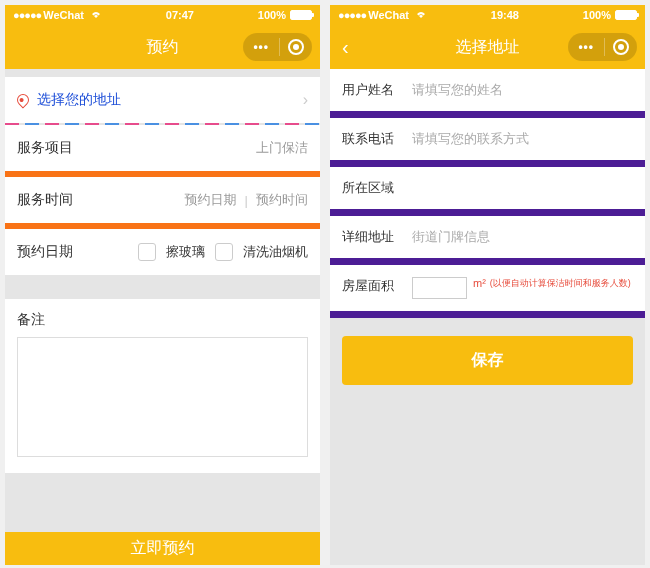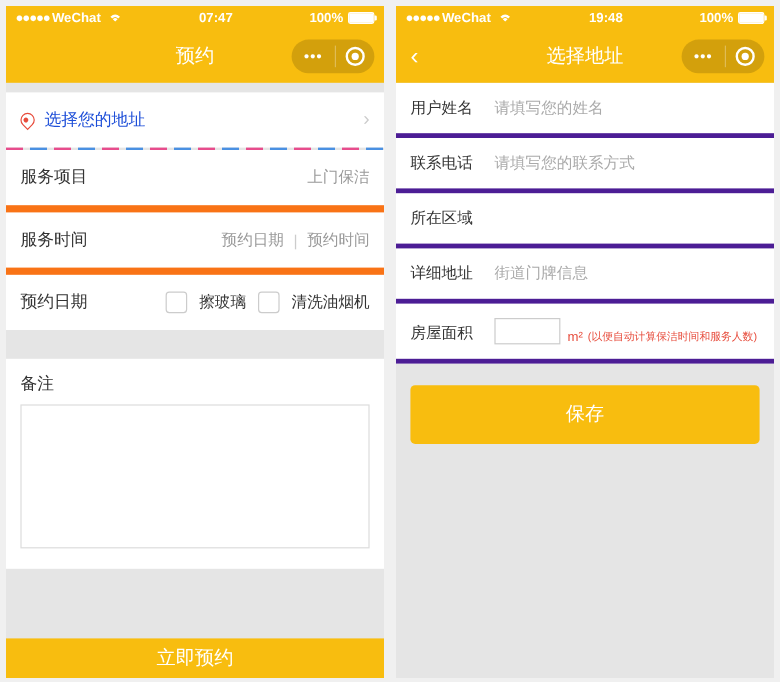--- a/index.html
+++ b/index.html
@@ -37,27 +37,27 @@
 .form-value { color: #999; font-size: 13px; }
 .time-values { display: flex; align-items: center; gap: 8px; color: #999; font-size: 13px; }
 .time-divider { color: #ccc; }
 .options { display: flex; align-items: center; gap: 10px; }
 .checkbox { width: 18px; height: 18px; border: 1px solid #ccc; border-radius: 3px; background: #fff; }
 .opt-label { color: #333; font-size: 13px; }
 .remark-section { padding: 12px; }
 .remark-label { font-size: 14px; color: #333; margin-bottom: 8px; }
 .textarea { width: 100%; height: 120px; border: 1px solid #ddd; background: #fff; resize: none; }
 .bottom-button { background: #f8bd0f; color: #fff; text-align: center; padding: 6px; font-size: 16px; margin-top: auto; }
-.input-row { padding: 12px; display: flex; align-items: flex-end; border-bottom: 4px solid #4c1d95; font-size: 13px; }
+.input-row { padding: 12px; display: flex; align-items: flex-start; border-bottom: 7px solid #4c1d95; font-size: 13px; }
 .input-label { color: #333; width: 70px; flex-shrink: 0; }
 .input-placeholder { color: #aaa; }
 .area-input { width: 55px; height: 22px; border: 1px solid #ccc; margin-right: 6px; }
 .area-unit { color: #e74c3c; font-size: 11px; margin-right: 4px; }
 .area-hint { color: #e74c3c; font-size: 9px; }
-.save-button { background: #f8bd0f; color: #fff; text-align: center; padding: 14px; font-size: 16px; margin: 18px 12px; border-radius: 4px; }
+.save-button { background: #f8bd0f; color: #fff; text-align: center; padding: 14px; font-size: 16px; margin: 18px 12px; border-radius: 4px; font-weight: bold; }
 </style>
 </head>
 <body>
 
 <div class="phone">
   <div class="status-bar">
     <div class="status-left">
       <span class="dots">●●●●●</span>
       <span>WeChat</span>
       <span class="wifi">

